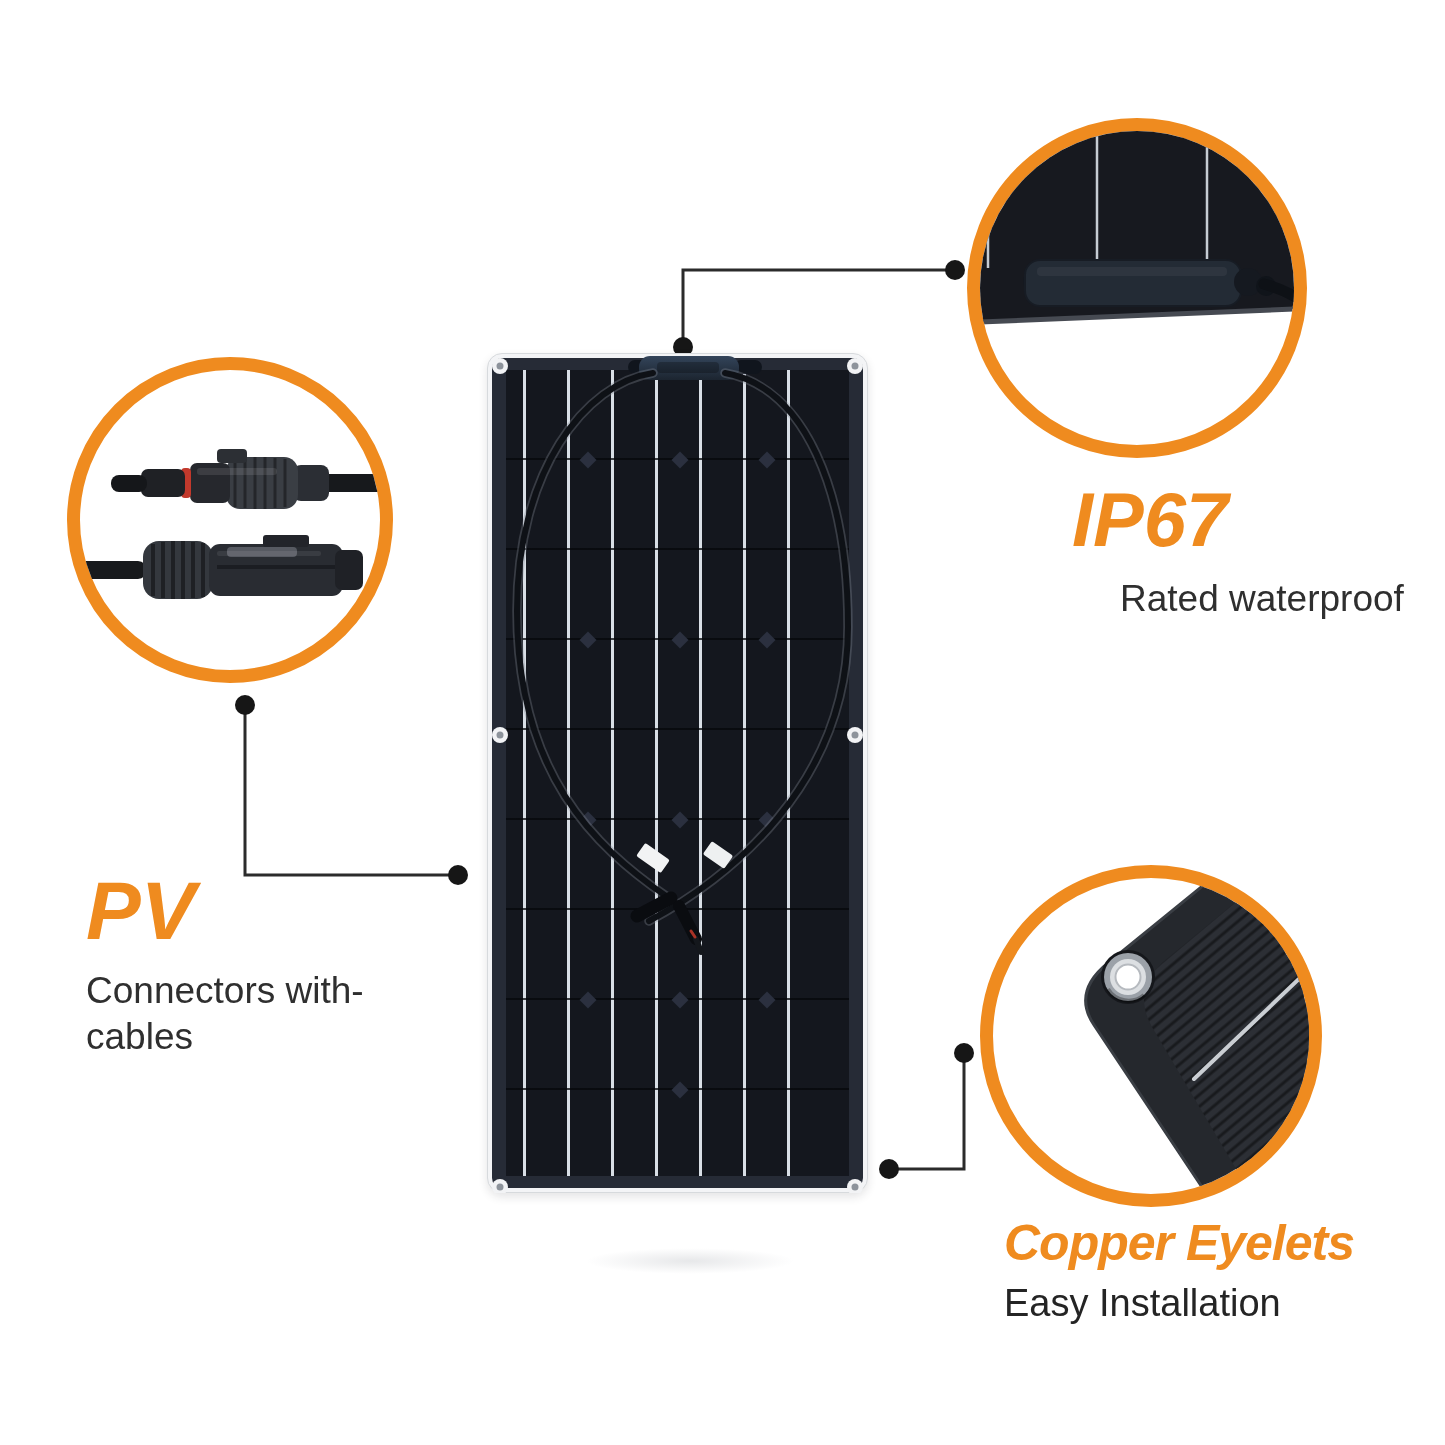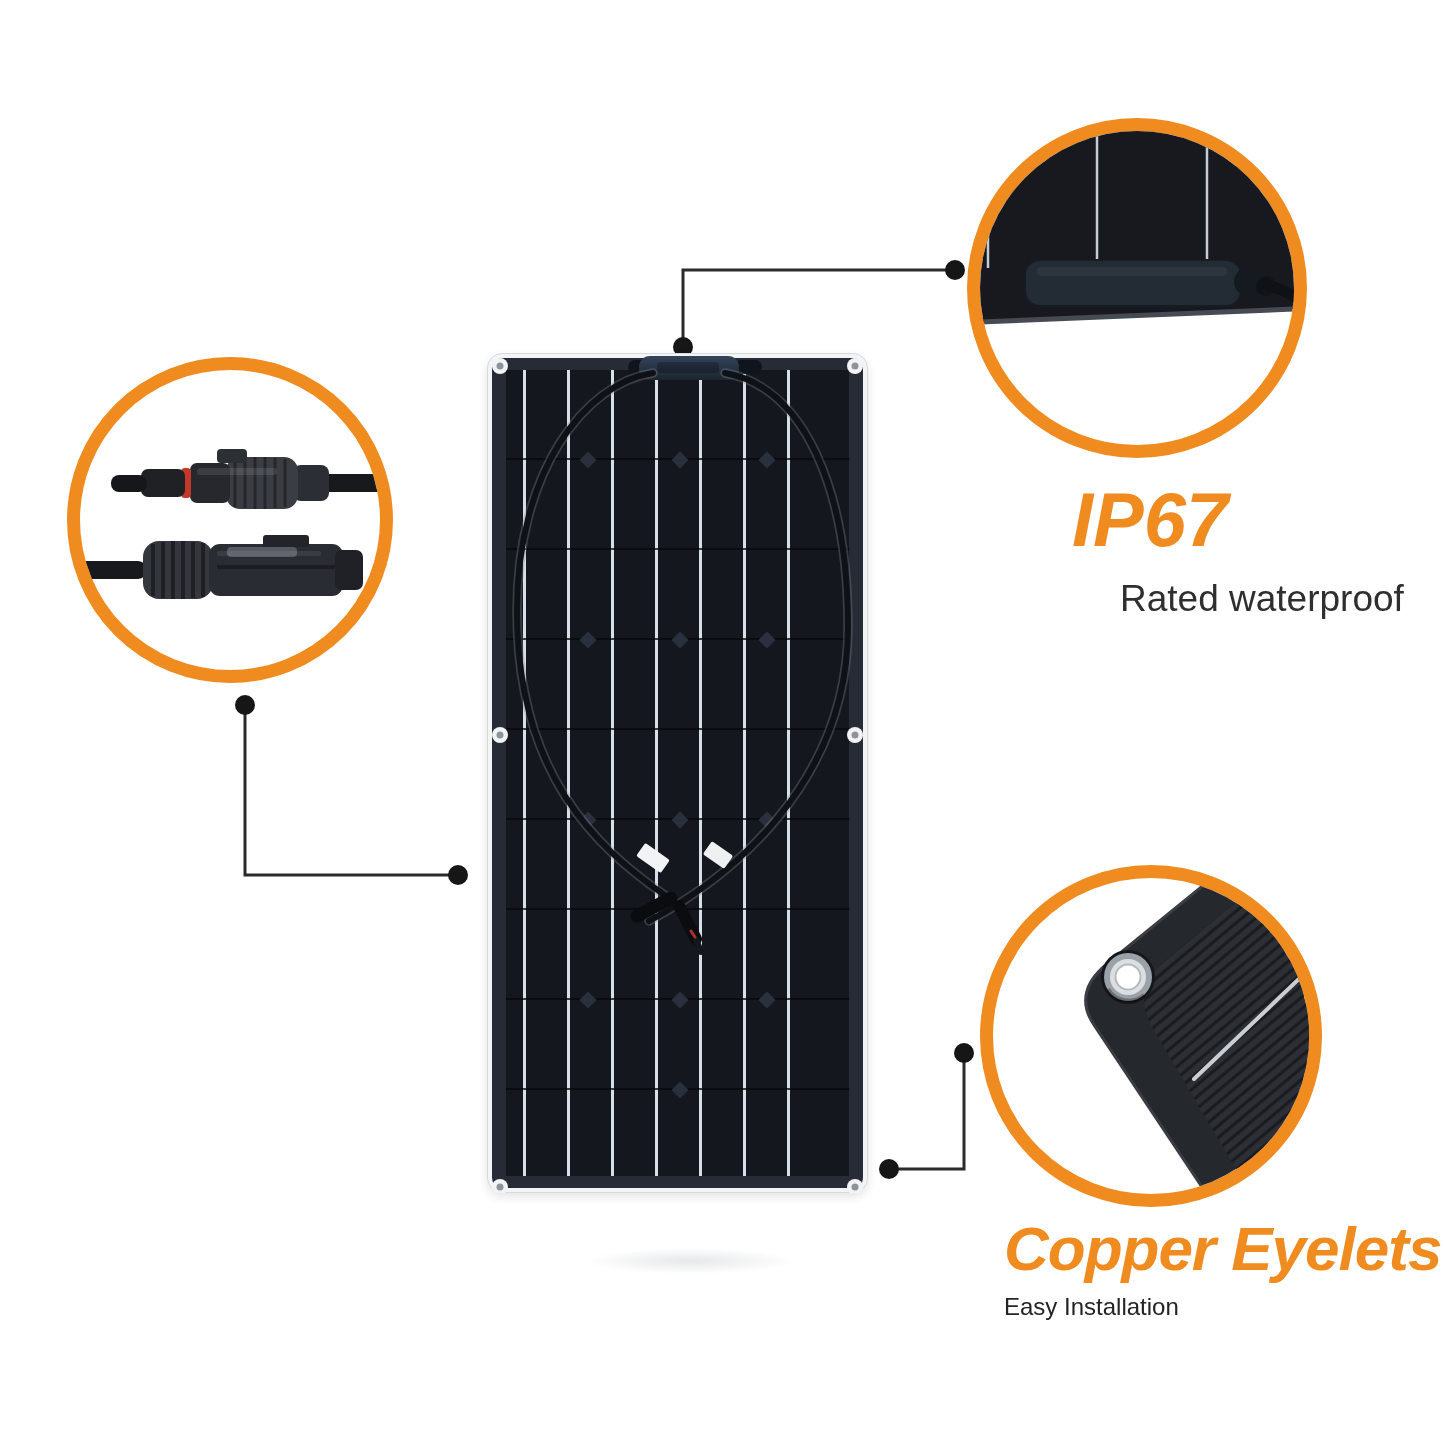--- a/index.html
+++ b/index.html
@@ -43,22 +43,22 @@
   .callout-text{position:absolute;}
   .callout-title{color:var(--accent);font-weight:bold;font-style:italic;line-height:1;letter-spacing:0;}
   .callout-desc{color:var(--text-dark);line-height:1.23;}
   .text-ip67{left:1072px;top:482px;width:400px;}
   .text-ip67 .callout-title{font-size:76px;}
   .text-ip67 .callout-desc{font-size:37px;margin-top:18px;margin-left:48px;}
   .text-pv{left:86px;top:870px;width:400px;}
   .text-pv .callout-title{font-size:82px;}
   .text-pv .callout-desc{font-size:37px;margin-top:16px;}
   .text-copper{left:1004px;top:1218px;width:440px;}
-  .text-copper .callout-title{font-size:62px;letter-spacing:-1px;}
-  .text-copper .callout-desc{font-size:24px;margin-top:12px;color:#242424;}
+  .text-copper .callout-title{font-size:50px;letter-spacing:-1px;}
+  .text-copper .callout-desc{font-size:38px;margin-top:12px;color:#242424;}
 </style>
 </head>
 <body>
 
 <div class="canvas">
 
   <svg class="lines-svg">
     <polyline points="955,270 683,270 683,347"></polyline>
     <circle cx="955" cy="270" r="10"></circle>
     <circle cx="683" cy="347" r="10"></circle>
@@ -266,20 +266,27 @@
     </svg>
   </div>
 
   <div class="callout-text text-ip67">
     <div class="callout-title">IP67</div>
     <div class="callout-desc">
       <div>Rated waterproof</div>
     </div>
   </div>
 
+  <div class="callout-text text-pv">
+    <div class="callout-title">PV</div>
+    <div class="callout-desc">
+      <div>Connectors with-</div>
+      <div>cables</div>
+    </div>
+  </div>
 
   <div class="callout-text text-copper">
     <div class="callout-title">Copper Eyelets</div>
     <div class="callout-desc">
       <div>Easy Installation</div>
     </div>
   </div>
 
 </div>
 

